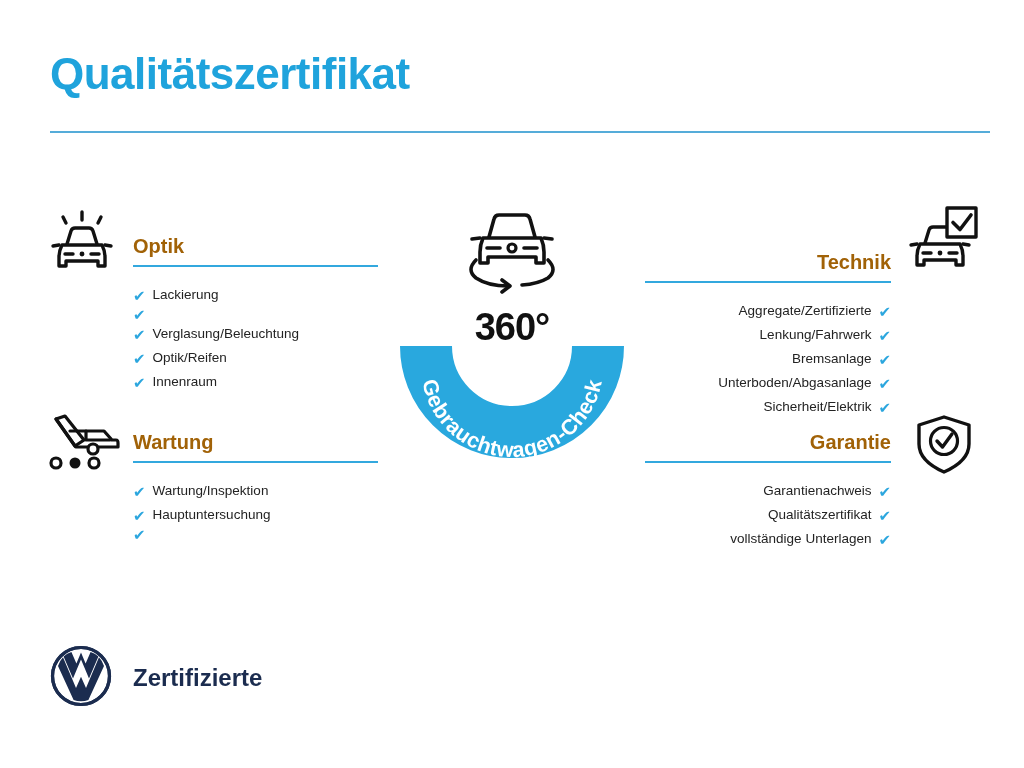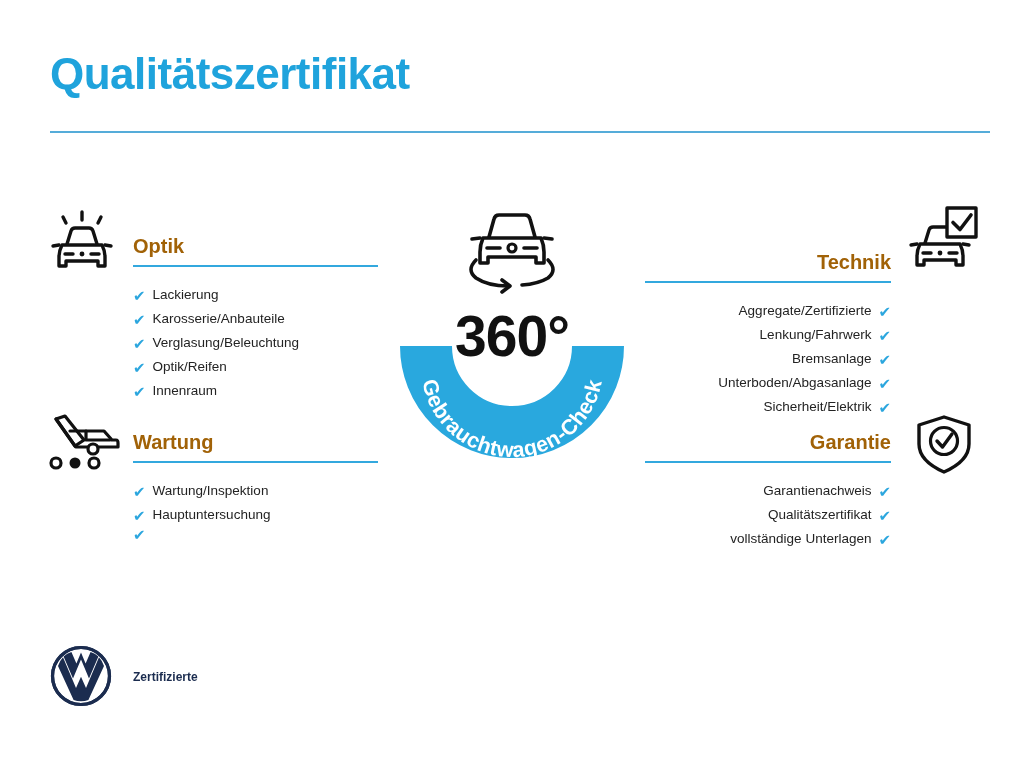--- a/index.html
+++ b/index.html
@@ -110,21 +110,21 @@
     top: 196px;
     width: 280px;
     height: 290px;
   }
   .badge-360 {
     position: absolute;
     left: 0;
     top: 112px;
     width: 280px;
     text-align: center;
-    font-size: 57px;
+    font-size: 38px;
     font-weight: bold;
     color: #111111;
     letter-spacing: -1px;
     line-height: 1;
   }
   .badge-car {
     position: absolute;
     left: 84px;
     top: 6px;
     width: 112px;
@@ -134,21 +134,21 @@
   
   .footer {
     position: absolute;
     left: 50px;
     top: 645px;
     display: flex;
     align-items: center;
     gap: 21px;
   }
   .vw-text {
-    font-size: 12px;
+    font-size: 24px;
     font-weight: bold;
     color: #1B2C4F;
     line-height: 1.28;
     white-space: nowrap;
   }
 </style>
 </head>
 <body>
 
 <div class="page">
@@ -259,21 +259,20 @@
   <div class="section sec-optik left">
     <div class="sec-head">Optik</div>
     <div class="sec-rule"></div>
     <ul class="sec-list">
       <li>
           <span class="chk">✔</span>
           <span>Lackierung</span>
         </li>
       <li>
           <span class="chk">✔</span>
-          <span>Karosserie/Anbauteile</span>
         </li>
       <li>
           <span class="chk">✔</span>
           <span>Verglasung/Beleuchtung</span>
         </li>
       <li>
           <span class="chk">✔</span>
           <span>Optik/Reifen</span>
         </li>
       <li>

